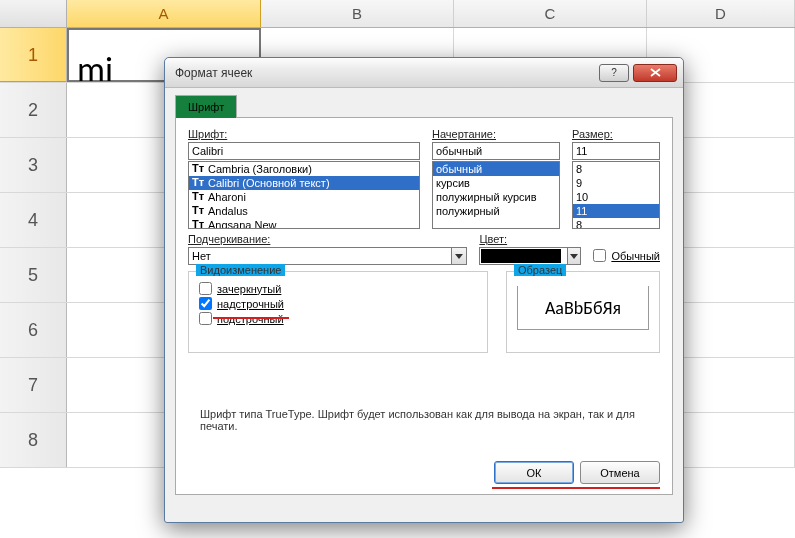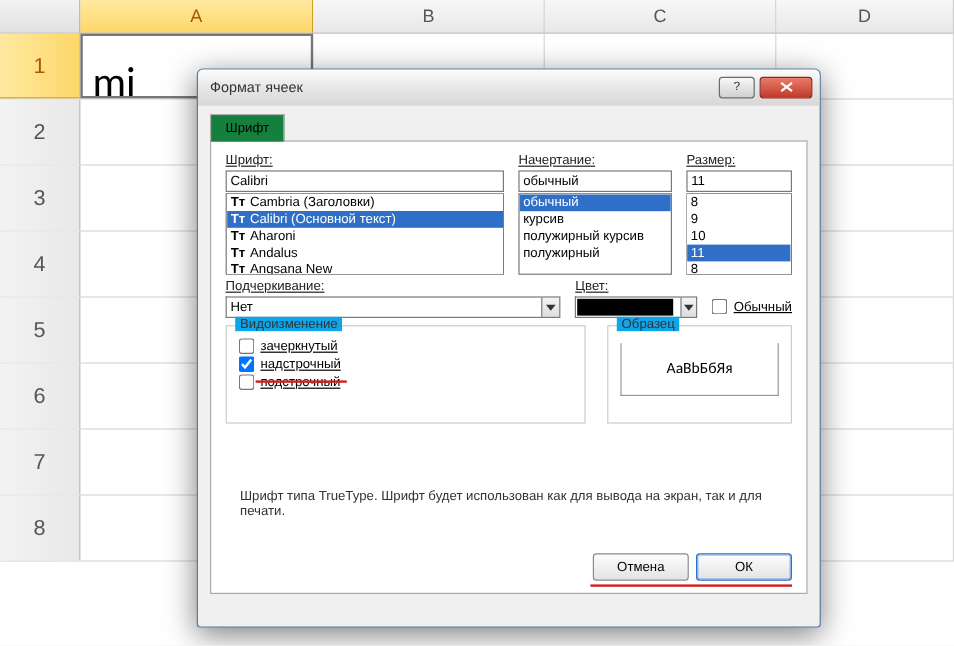--- a/index.html
+++ b/index.html
@@ -54,21 +54,21 @@
 .combo .txt { border-right: none; }
 .combo .btn-dd { width: 17px; height: 18px; border: 1px solid #7a7a7a; background: linear-gradient(#f4f4f4,#ddd); display: flex; align-items: center; justify-content: center; }
 .tri { width: 0; height: 0; border-left: 4px solid transparent; border-right: 4px solid transparent; border-top: 5px solid #333; }
 .color-swatch { width: 80px; height: 14px; background: #000; margin-right: 2px; }
 
 .row3 { display: flex; gap: 18px; margin-top: 6px; }
 .fieldset { border: 1px solid #ccc; padding: 8px 10px 10px 10px; position: relative; }
 .fieldset .legend { position: absolute; top: -8px; left: 7px; background: #0ea5e9; padding: 0 4px; color: #333; }
 .effects { width: 300px; height: 82px; }
 .sample { flex: 1; height: 82px; }
-.sample-box { border-bottom: 1px solid #999; border-left: 1px solid #999; border-right: 1px solid #999; height: 44px; margin-top: 6px; display: flex; align-items: center; justify-content: center; font-family: Calibri; font-size: 13px; }
+.sample-box { border-bottom: 1px solid #999; border-left: 1px solid #999; border-right: 1px solid #999; height: 44px; margin-top: 6px; display: flex; align-items: center; justify-content: center; font-family: Calibri; font-size: 18px; }
 
 .chk { display: flex; align-items: center; gap: 5px; margin: 2px 0; }
 .chk input { width: 13px; height: 13px; }
 .redline { position: absolute; height: 2px; background: #d02020; }
 
 .note { position: absolute; left: 24px; bottom: 62px; color: #333; }
 
 .dlg-buttons { position: absolute; right: 12px; bottom: 10px; display: flex; gap: 6px; }
 .btn { width: 80px; height: 23px; border: 1px solid #8a8a8a; border-radius: 3px; background: linear-gradient(#fdfdfd,#e3e3e3); cursor: pointer; }
 .btn.default { border: 1px solid #2f6fc8; box-shadow: 0 0 0 1px #7aa8e0 inset; }
@@ -280,20 +280,20 @@
         </div>
         <div class="fieldset sample">
           <span class="legend">Образец</span>
           <div class="sample-box">АаВbБбЯя</div>
         </div>
       </div>
 
       <div class="note">Шрифт типа TrueType. Шрифт будет использован как для вывода на экран, так и для печати.</div>
 
       <div class="dlg-buttons">
+        <button class="btn default">ОК</button>
         <button class="btn">Отмена</button>
-        <button class="btn default">ОК</button>
       </div>
       <div class="redline" style="right:12px; bottom:5px; width:168px;"></div>
 
     </div>
   </div>
 </div>
 
 </body></html>

